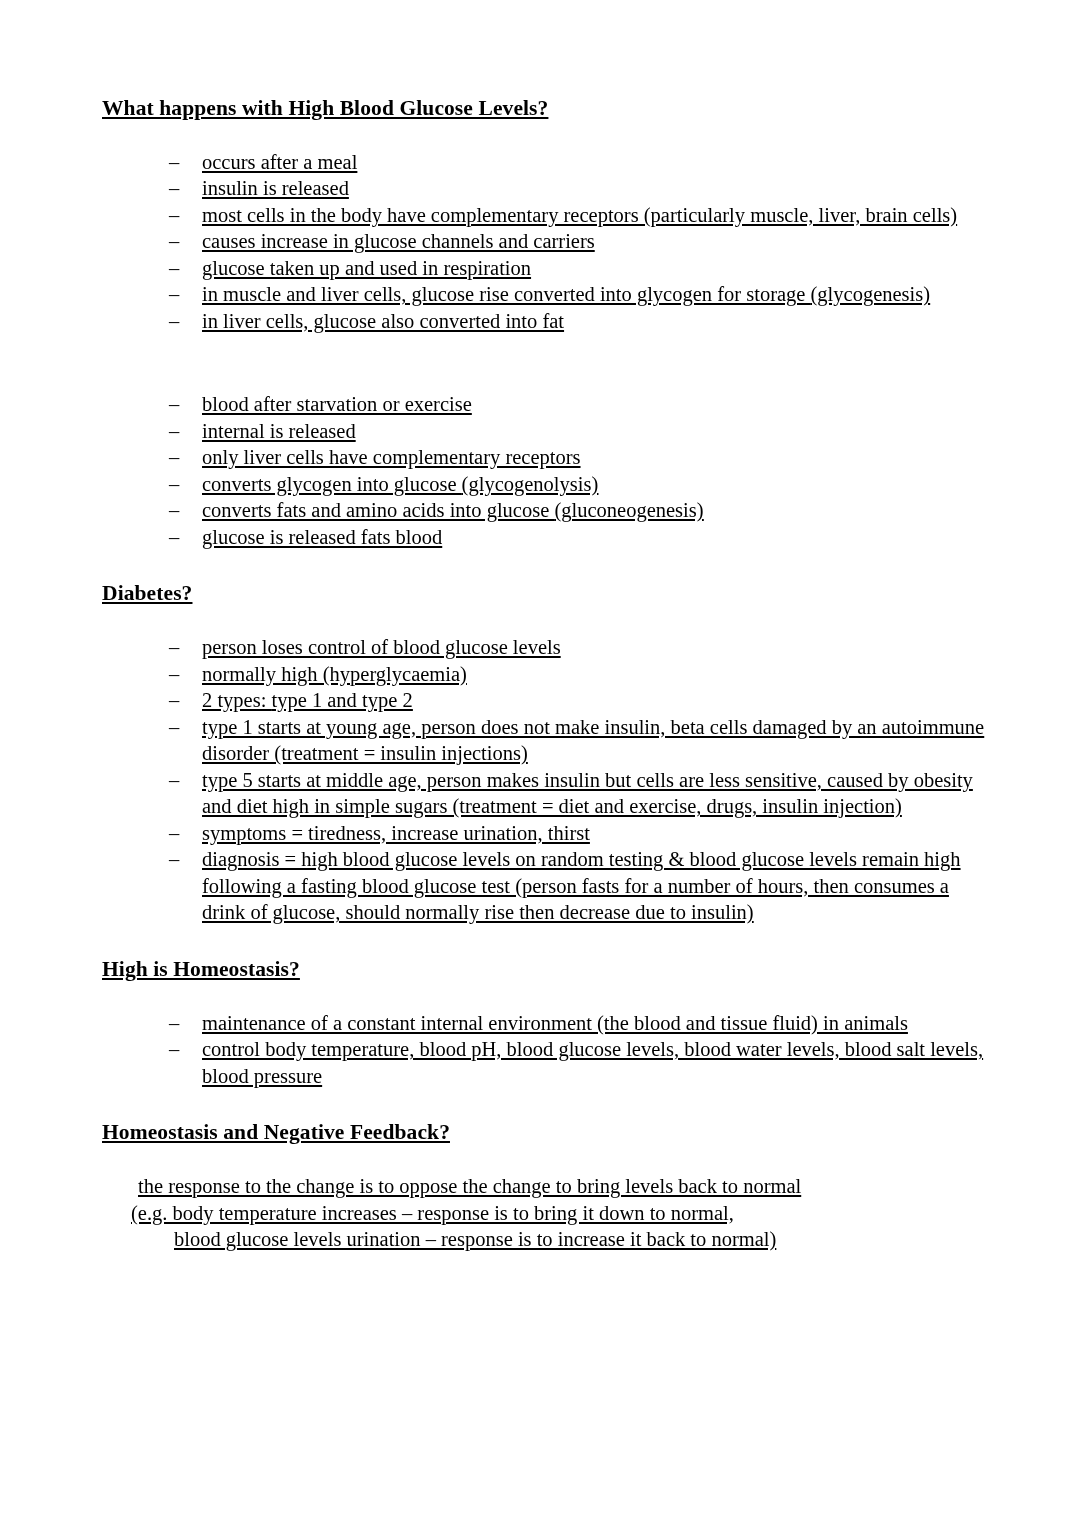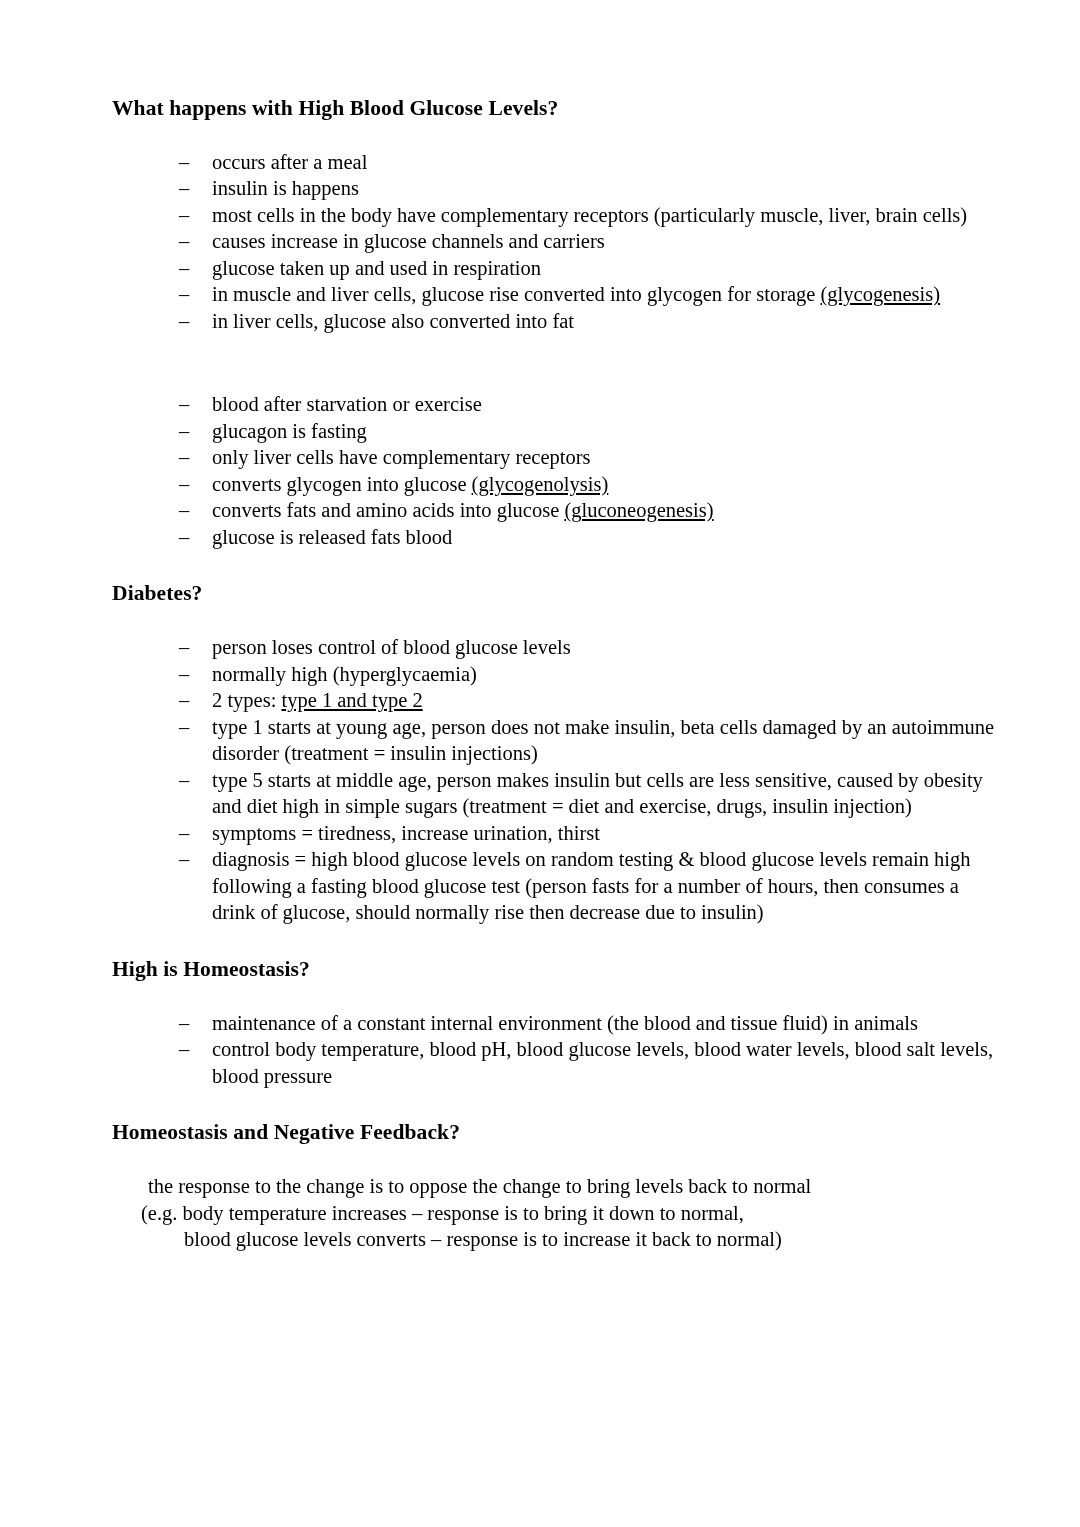--- a/index.html
+++ b/index.html
@@ -17,23 +17,24 @@
   .page {
     position: relative;
     width: 1080px;
     height: 1527px;
     box-sizing: border-box;
     padding: 0;
     overflow: hidden;
   }
   .content {
     position: absolute;
-    left: 112px;
+    left: 102px;
     top: 95px;
     width: 890px;
+    text-decoration: underline;
   }
   h2.heading {
     font-family: "Liberation Serif", "DejaVu Serif", serif;
     font-size: 21.5px;
     font-weight: bold;
     margin: 0;
     padding: 0;
     line-height: 1.25;
     letter-spacing: 0.1px;
   }
@@ -78,36 +79,36 @@
 <body>
 
 <div class="page">
   <div class="content">
 
     <div class="section">
       <h2 class="heading">What happens with High Blood Glucose Levels?</h2>
       <div class="gap-after-heading"></div>
       <ul class="bullets">
         <li><span class="dash">–</span><span>occurs after a meal</span></li>
-        <li><span class="dash">–</span><span>insulin is happens</span></li>
+        <li><span class="dash">–</span><span>insulin is released</span></li>
         <li><span class="dash">–</span><span>most cells in the body have complementary receptors (particularly muscle, liver, brain cells)</span></li>
         <li><span class="dash">–</span><span>causes increase in glucose channels and carriers</span></li>
         <li><span class="dash">–</span><span>glucose taken up and used in respiration</span></li>
         <li><span class="dash">–</span><span>in muscle and liver cells, glucose rise converted into glycogen for storage </span><span class="u">(glycogenesis)</span></li>
         <li><span class="dash">–</span><span>in liver cells, glucose also converted into fat</span></li>
       </ul>
     </div>
 
     <div class="gap-section"></div>
 
     <div class="section">
       <div class="gap-after-heading"></div>
       <ul class="bullets">
         <li><span class="dash">–</span><span>blood after starvation or exercise</span></li>
-        <li><span class="dash">–</span><span>glucagon is fasting</span></li>
+        <li><span class="dash">–</span><span>internal is released</span></li>
         <li><span class="dash">–</span><span>only liver cells have complementary receptors</span></li>
         <li><span class="dash">–</span><span>converts glycogen into glucose </span><span class="u">(glycogenolysis)</span></li>
         <li><span class="dash">–</span><span>converts fats and amino acids into glucose </span><span class="u">(gluconeogenesis)</span></li>
         <li><span class="dash">–</span><span>glucose is released fats blood</span></li>
       </ul>
     </div>
 
     <div class="gap-section"></div>
 
     <div class="section">
@@ -136,18 +137,18 @@
     </div>
 
     <div class="gap-section"></div>
 
     <div class="section">
       <h2 class="heading">Homeostasis and Negative Feedback?</h2>
       <div class="gap-after-heading"></div>
       <div class="para">
         <span class="blk">the response to the change is to oppose the change to bring levels back to normal</span>
         <span class="l2">(e.g. body temperature increases – response is to bring it down to normal,</span>
-        <span class="l3">blood glucose levels converts – response is to increase it back to normal)</span>
+        <span class="l3">blood glucose levels urination – response is to increase it back to normal)</span>
       </div>
     </div>
 
   </div>
 </div>
 
 </body></html>

